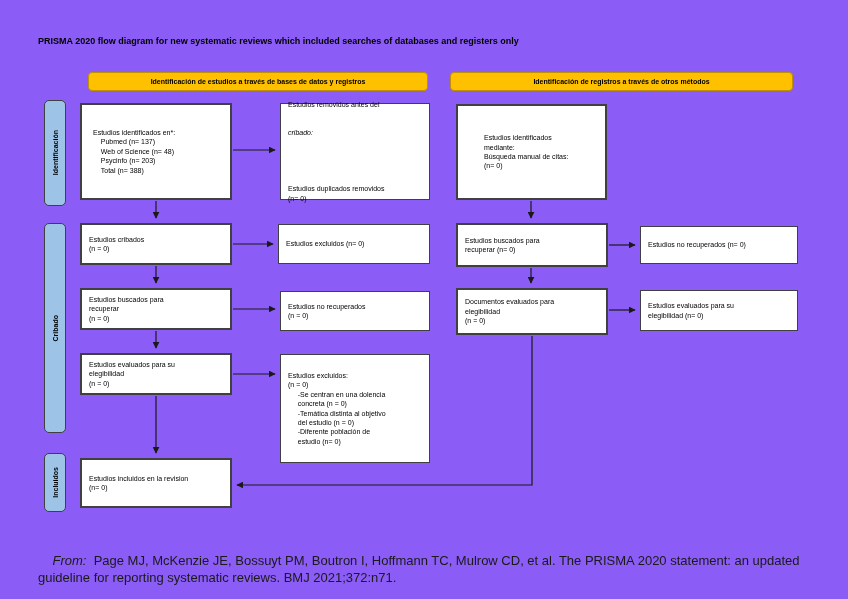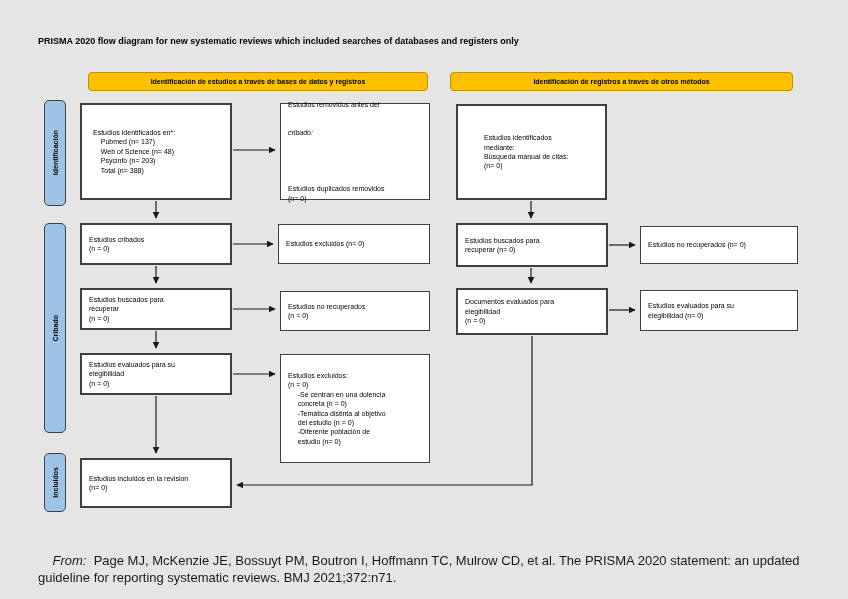--- a/index.html
+++ b/index.html
@@ -1,17 +1,17 @@
 <!DOCTYPE html>
 <html style="--header-bg: #FFC000; --header-border: #BF9000; --side-bg: #9DC3E6; --side-border: #404040;"><head>
 <meta charset="utf-8">
 <style>
   html,body{margin:0;padding:0;background:#fff;}
   .page{
-    position:relative;width:848px;height:599px;background:#e5e5e5;
+    position:relative;width:848px;height:599px;background:#8b5cf6;
     font-family:"Liberation Sans",sans-serif;color:#1a1a1a;overflow:hidden;
   }
   .title{
     position:absolute;left:38px;top:36px;width:780px;
     font-size:9px;font-weight:bold;color:#000;
   }
   .hdr{
     position:absolute;height:19px;border-radius:4px;
     background:var(--header-bg,#FFC000);border:1.5px solid var(--header-border,#BF9000);
     display:flex;align-items:center;justify-content:center;

